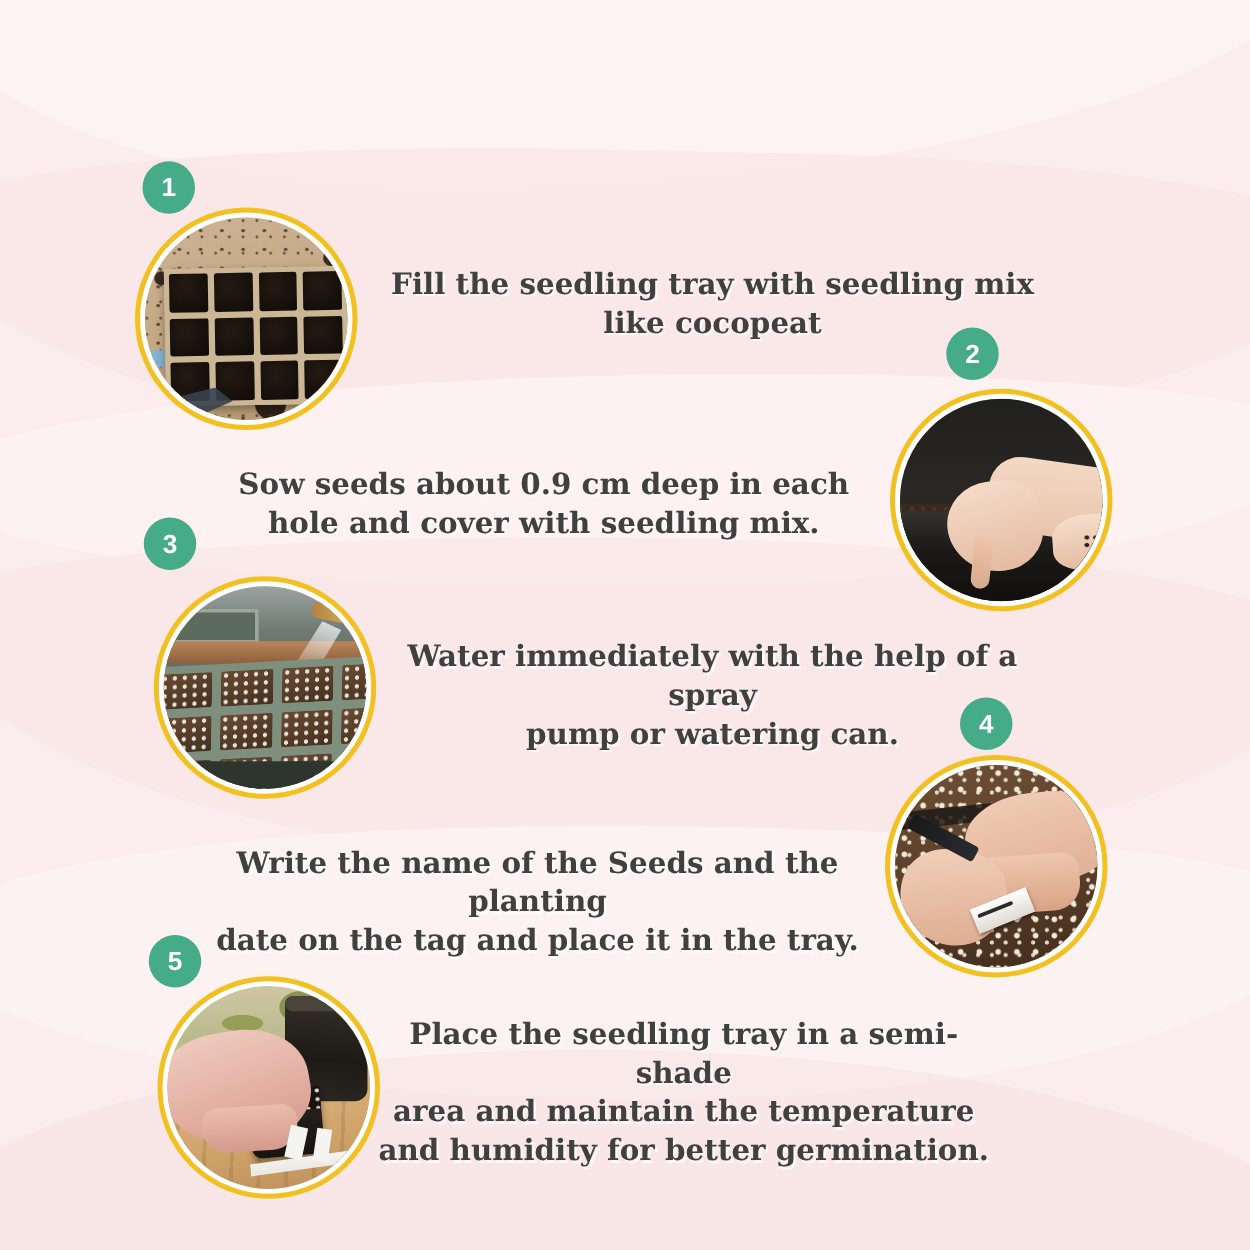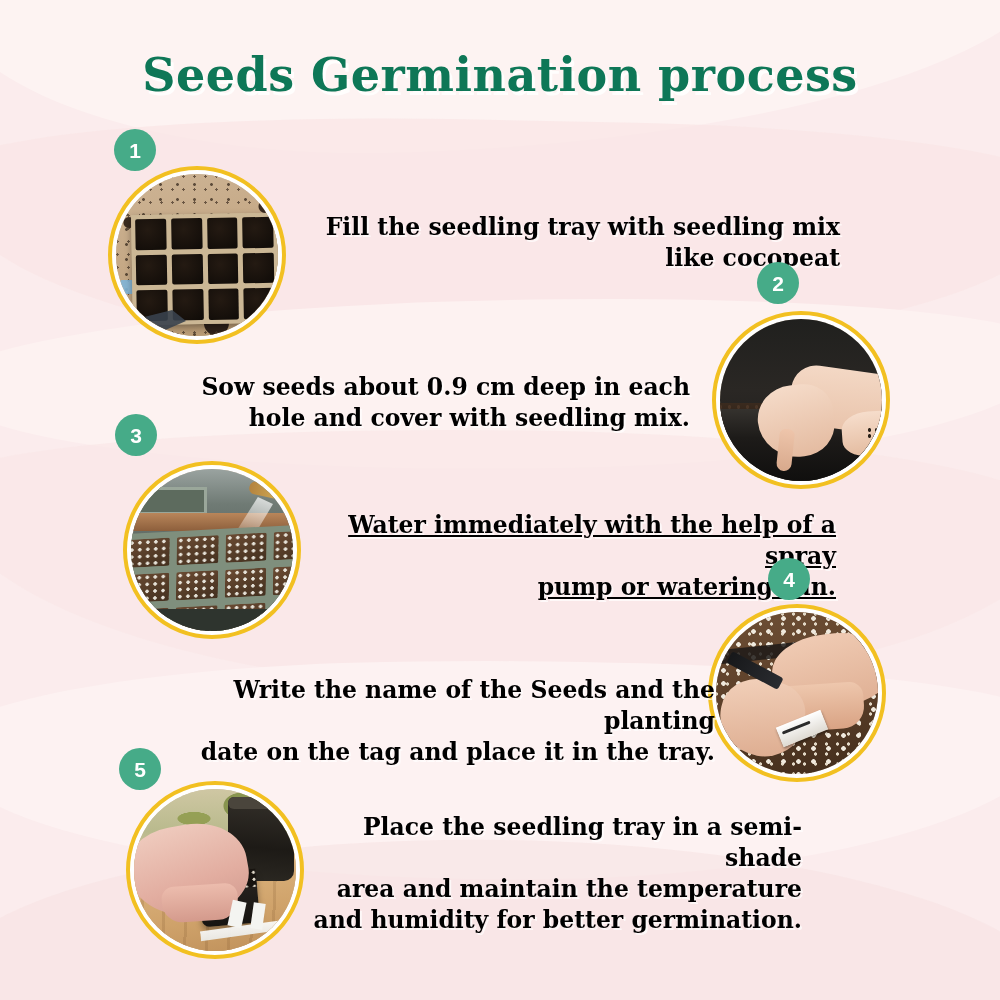--- a/index.html
+++ b/index.html
@@ -135,38 +135,38 @@
     z-index: 7;
     line-height: 1;
   }
 
   .caption {
     position: absolute;
     font-family: "DejaVu Serif", "Liberation Serif", serif;
     font-weight: bold;
     font-size: 23.5px;
     line-height: 1.32;
-    color: #000000;
-    text-align: right;
+    color: #404040;
+    text-align: center;
     text-shadow: 2px 2px 0 rgba(255,255,255,.7);
     white-space: pre-line;
   }
 
   
   #step-1 .photo-wrap { left: 108px;  top: 166px; }
   #step-1 .badge      { left: 114px;  top: 129px; }
   #step-1 .caption    { left: 300px;  top: 212px;  width: 540px; }
 
   #step-2 .photo-wrap { left: 712px;  top: 311px; }
   #step-2 .badge      { left: 757px;  top: 262px; }
   #step-2 .caption    { left: 180px;  top: 372px;  width: 510px; }
 
   #step-3 .photo-wrap { left: 123px;  top: 461px; }
   #step-3 .badge      { left: 115px;  top: 414px; }
-  #step-3 .caption    { left: 276px;  top: 510px;  width: 560px; text-decoration: underline; }
+  #step-3 .caption    { left: 290px;  top: 510px;  width: 560px; }
 
   #step-4 .photo-wrap { left: 708px;  top: 604px; }
   #step-4 .badge      { left: 768px;  top: 558px; }
   #step-4 .caption    { left: 145px;  top: 675px;  width: 570px; }
 
   #step-5 .photo-wrap { left: 126px;  top: 781px; }
   #step-5 .badge      { left: 119px;  top: 748px; }
   #step-5 .caption    { left: 292px;  top: 812px;  width: 510px; }
 
   
@@ -443,21 +443,20 @@
 
 <div id="poster">
 
   <div class="bg-layer bg-wave-1"></div>
   <div class="bg-layer bg-wave-2"></div>
   <div class="bg-layer bg-wave-3"></div>
   <div class="bg-layer bg-wave-4"></div>
   <div class="bg-layer bg-wave-5"></div>
   <div class="bg-layer bg-wave-6"></div>
 
-  <div class="title">Seeds Germination process</div>
 
   <div class="step" id="step-1">
     <div class="photo-wrap">
       <div class="photo-ring">
         <div class="photo">
           <div class="ph">
             <div class="p1-ground"></div>
             <div class="p1-speck"></div>
             <div class="p1-blue"></div>
             <div class="p1-tray">

